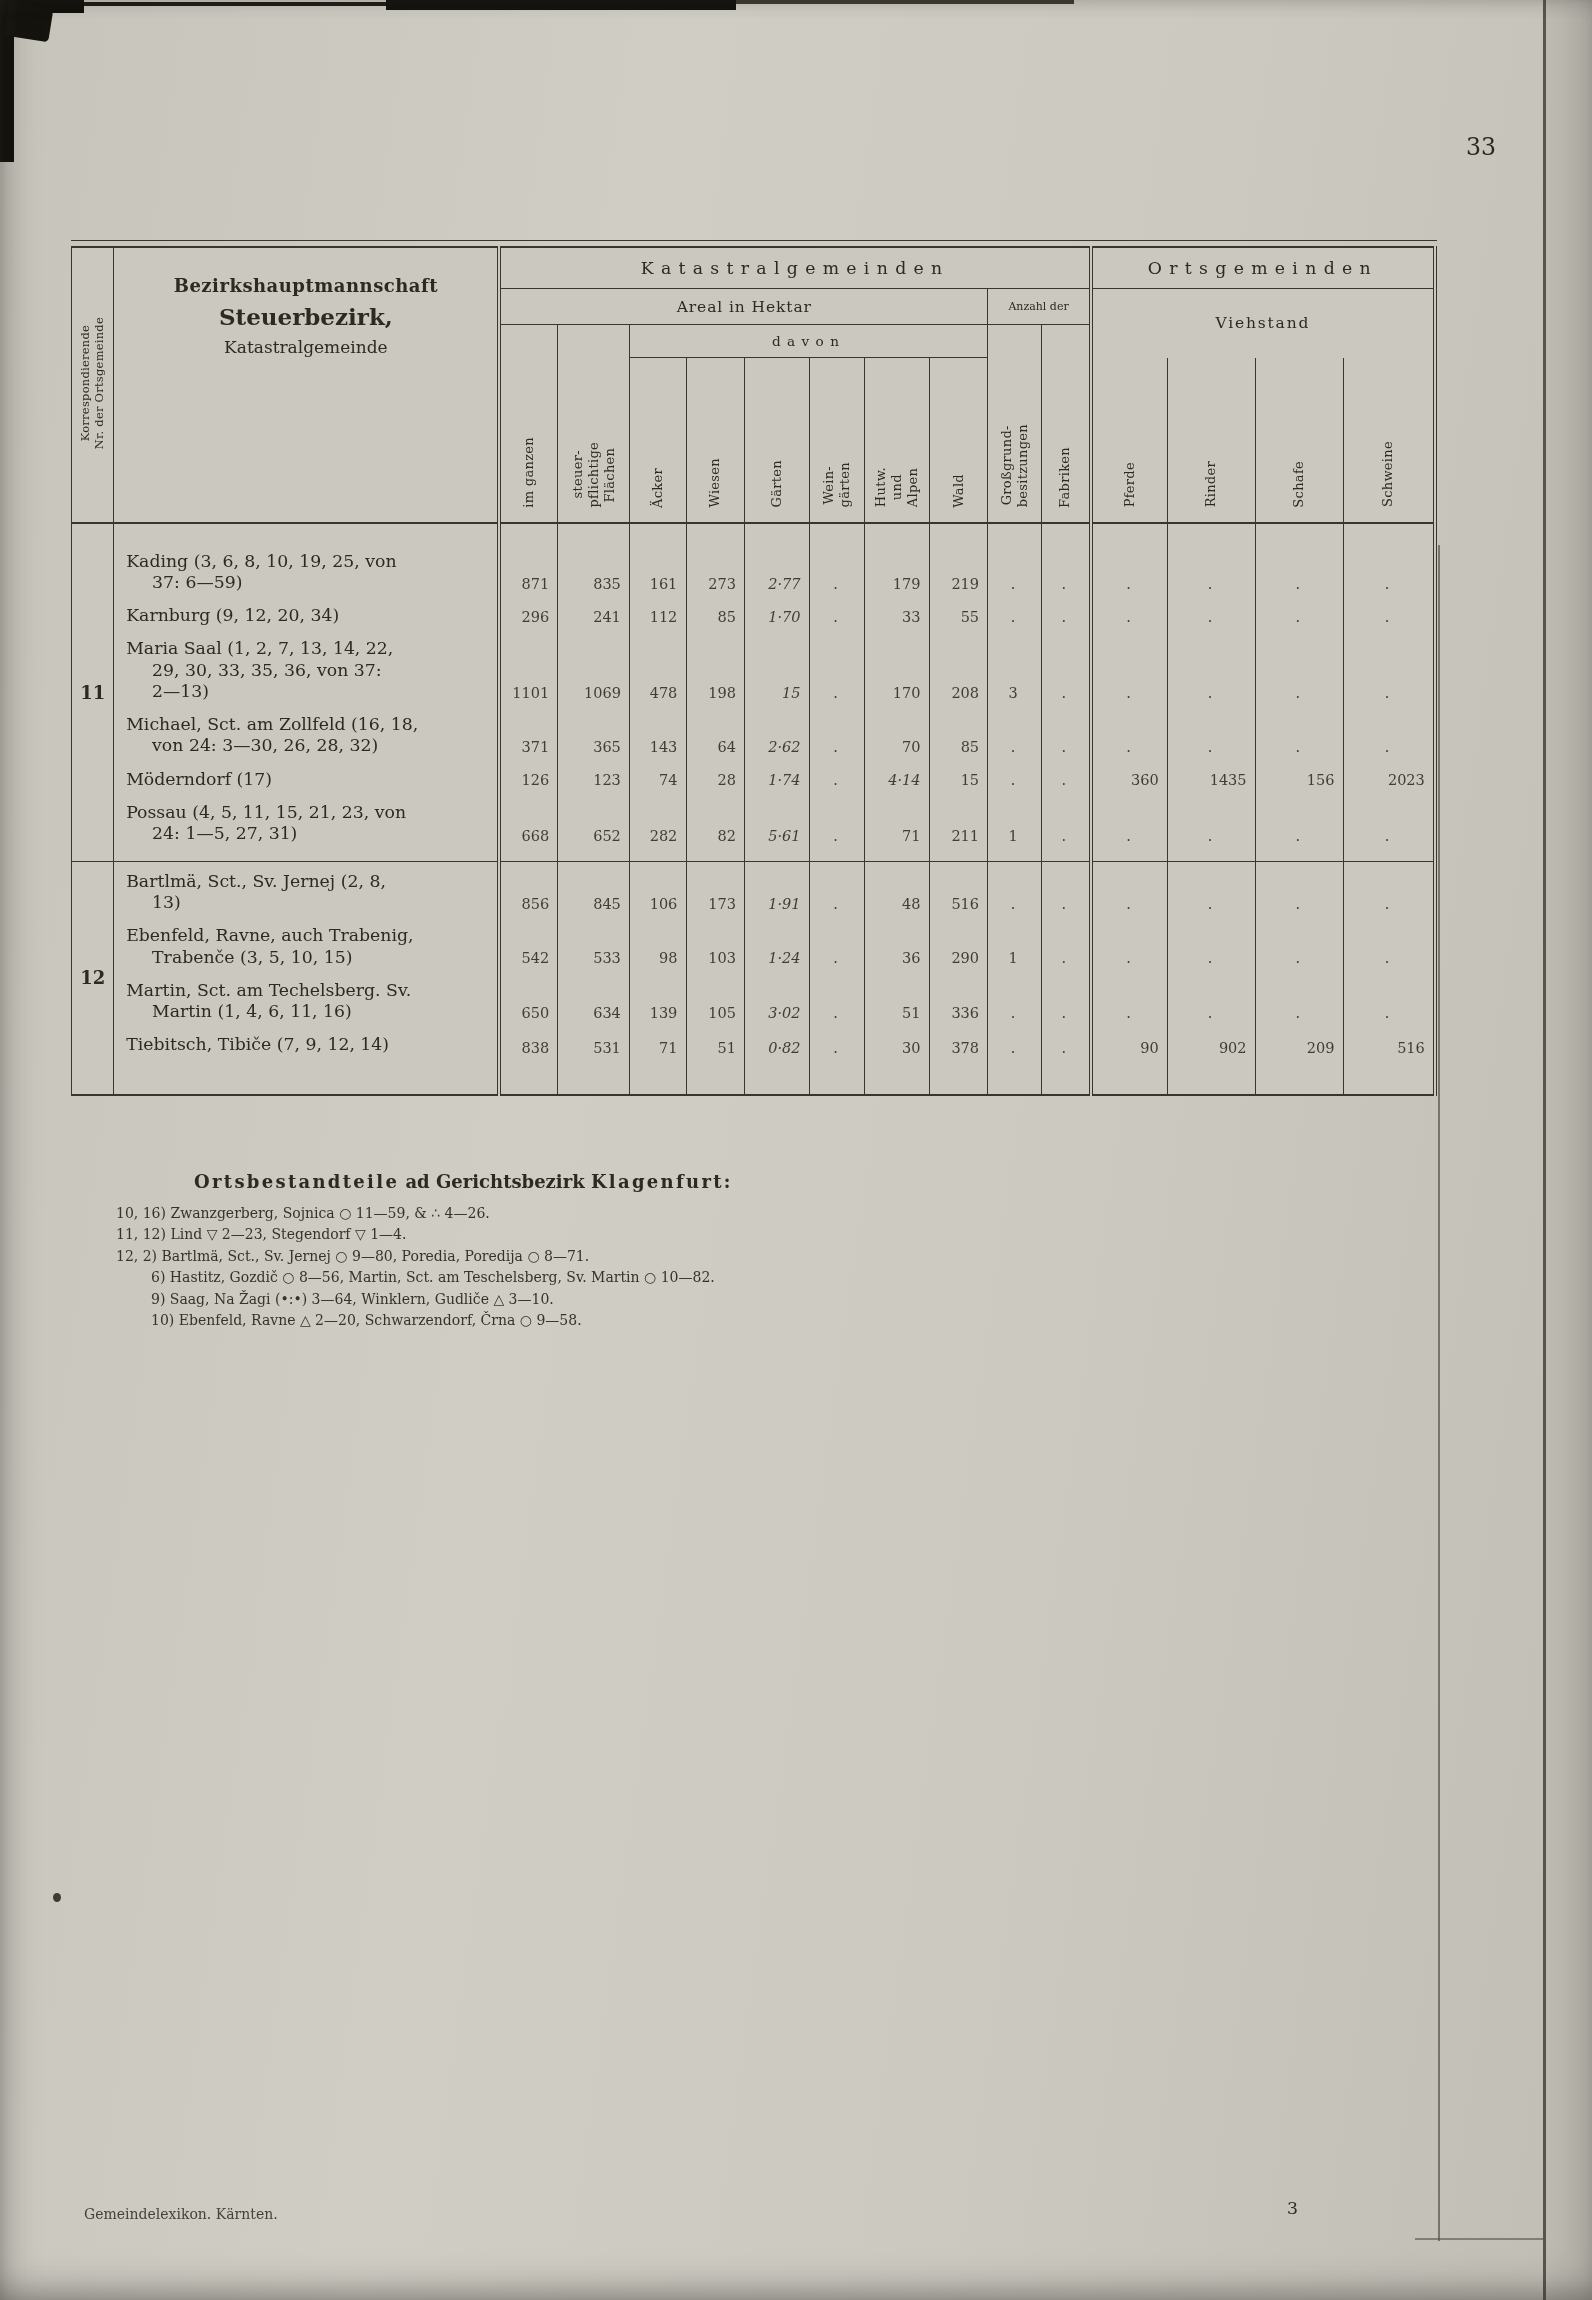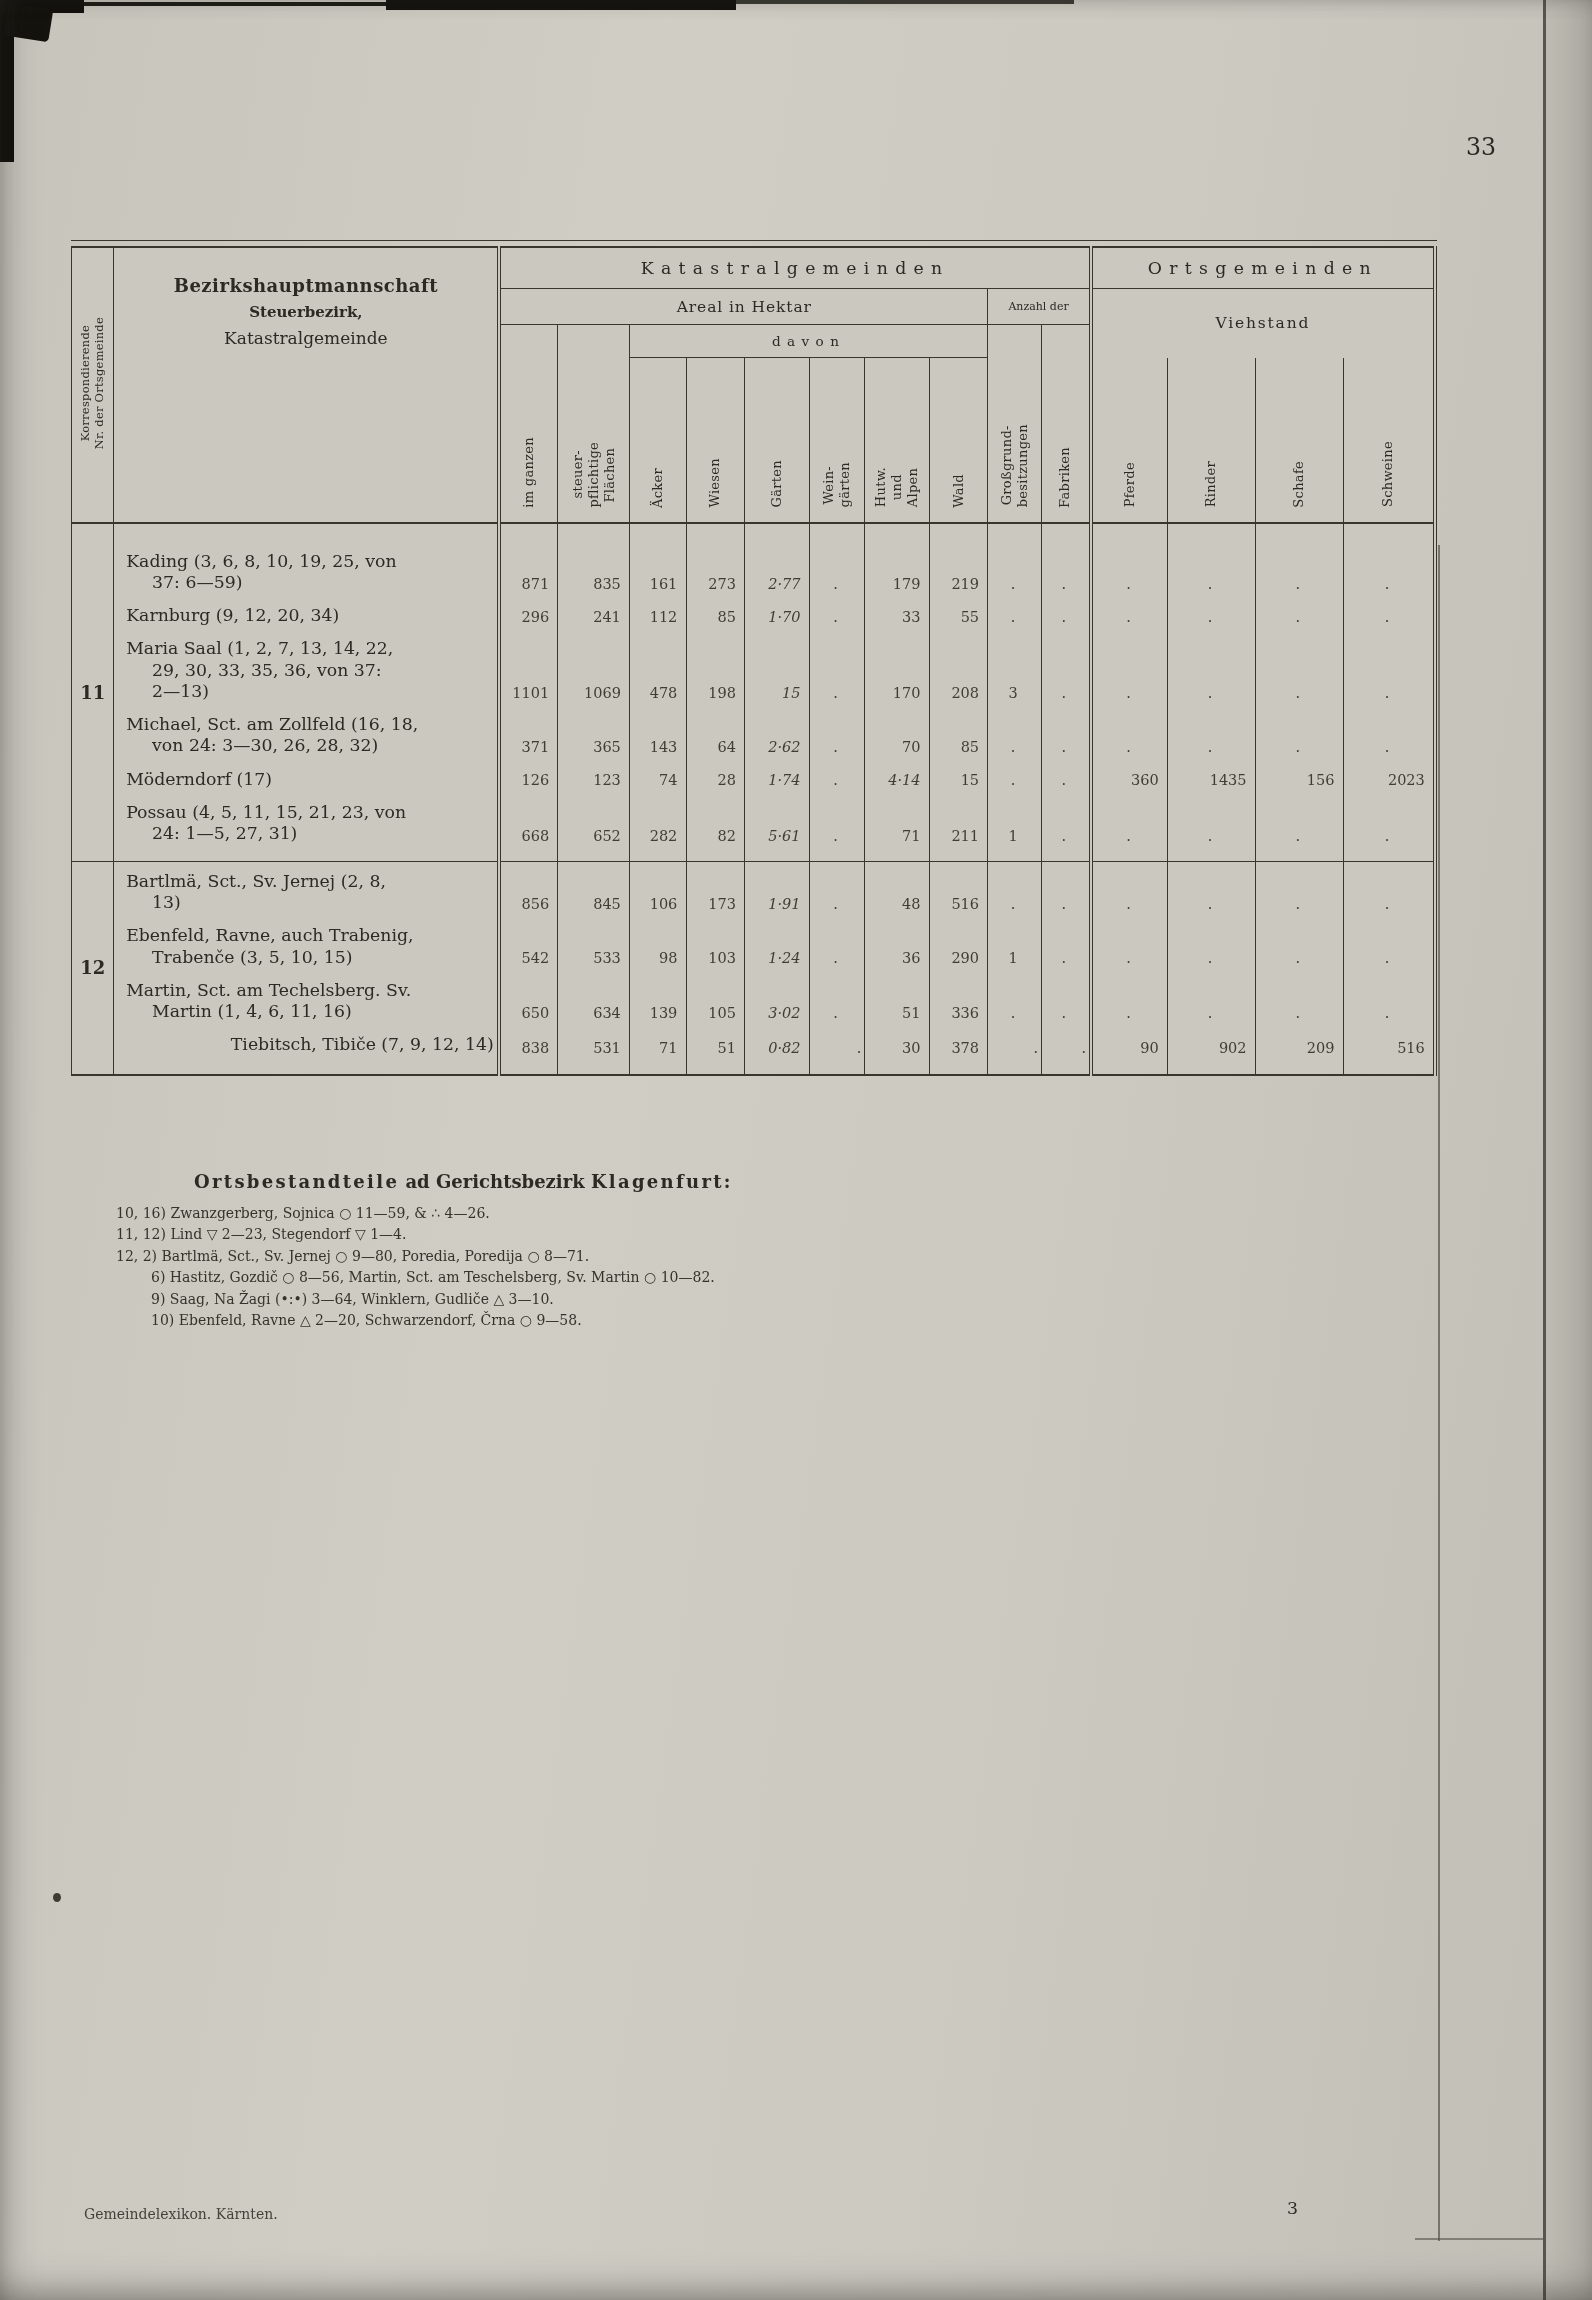--- a/index.html
+++ b/index.html
@@ -29,40 +29,40 @@
   .table-wrap{position:absolute;left:71px;top:240px;z-index:2;border-top:1.8px solid var(--ink);padding-top:4.5px;}
   .maintable{border-collapse:collapse;table-layout:fixed;width:1366px;background:#cbc8c0;
     border:1.8px solid var(--ink);border-right:4.5px double var(--ink);border-top:2.7px solid var(--ink);border-bottom:2.7px solid var(--ink);}
   .maintable th,.maintable td{font-weight:normal;}
   tr.h1{height:42px} tr.h2{height:36px} tr.h3{height:33px} tr.h4{height:165px}
   th.corner{vertical-align:middle;text-align:center;}
   .rot{display:inline-block;writing-mode:vertical-rl;transform:rotate(180deg);white-space:pre-line;font-size:13px;line-height:16px;color:var(--text);letter-spacing:0.3px;}
   .rot-corner{font-size:11.4px;line-height:13.6px;}
   th.namehead{border-left:0.9px solid var(--ink);vertical-align:top;text-align:center;padding-top:27px;}
   .nh1{font-weight:bold;font-size:18px;margin-bottom:7.3px;letter-spacing:0.5px;}
-  .nh2{font-weight:bold;font-size:15px;margin-bottom:7.3px;}
+  .nh2{font-weight:bold;font-size:23px;margin-bottom:7.3px;}
   .nh3{font-size:17px;}
   th.sect{font-size:17.3px;letter-spacing:7.3px;border-bottom:1.8px solid var(--ink);text-align:center;vertical-align:middle;}
   .dblL{border-left:4.5px double var(--ink) !important;}
   th.areal{font-size:15.5px;letter-spacing:0.9px;border-bottom:1.8px solid var(--ink);text-align:center;vertical-align:middle;}
   th.anzahl{font-size:11px;border-left:0.9px solid var(--ink);border-bottom:0.9px solid var(--ink);text-align:center;vertical-align:middle;}
   th.viehstand{font-size:15.5px;letter-spacing:1.8px;text-align:center;vertical-align:middle;}
   th.davon{font-size:13.6px;letter-spacing:6.4px;border-left:0.9px solid var(--ink);border-bottom:0.9px solid var(--ink);text-align:center;vertical-align:middle;}
   th.rcell{border-left:0.9px solid var(--ink);vertical-align:bottom;text-align:center;padding-bottom:11px;}
   thead{border-bottom:2.7px solid var(--ink);}
   td.gnum{text-align:center;vertical-align:middle;font-weight:bold;font-size:18px;}
   td.name{border-left:0.9px solid var(--ink);font-size:17.3px;line-height:21.4px;padding:9px 3.6px 2.7px 11.8px;vertical-align:top;white-space:pre-line;}
   td.v{border-left:0.9px solid var(--ink);font-size:14.5px;text-align:right;padding:0 8.2px 4.5px 0;vertical-align:bottom;color:#403d34;}
   td.v.c{text-align:center;padding-right:2.7px;}
   td.v.it{font-style:italic;}
   tbody.g2{border-top:1.8px solid var(--ink);}
   tbody.g1 tr.first td.name{padding-top:27px;}
   tbody.g1 tr.last td{padding-bottom:16.4px;}
   tbody.g2 tr.first td.name{}
-  tbody.g2 tr.last td{padding-bottom:18px;text-align:right;}
+  tbody.g2 tr.last td{padding-bottom:38px;}
 
   .footnotes{position:absolute;left:116px;top:1171px;z-index:3;font-size:14px;color:#36332b;}
   .fn-heading{margin-left:78px;margin-bottom:11px;font-size:18px;color:var(--text);font-weight:bold;}
   .fn-heading .ls{letter-spacing:2.3px;}
   .fn-line{line-height:21.4px;}
   .fn-line.ind{margin-left:35px;}
   .footer-left{position:absolute;left:84px;top:2206px;font-size:14px;color:#45423a;z-index:3;}
   .footer-right{position:absolute;left:1287px;top:2198px;font-size:17.3px;z-index:3;}
 </style>
 </head>

